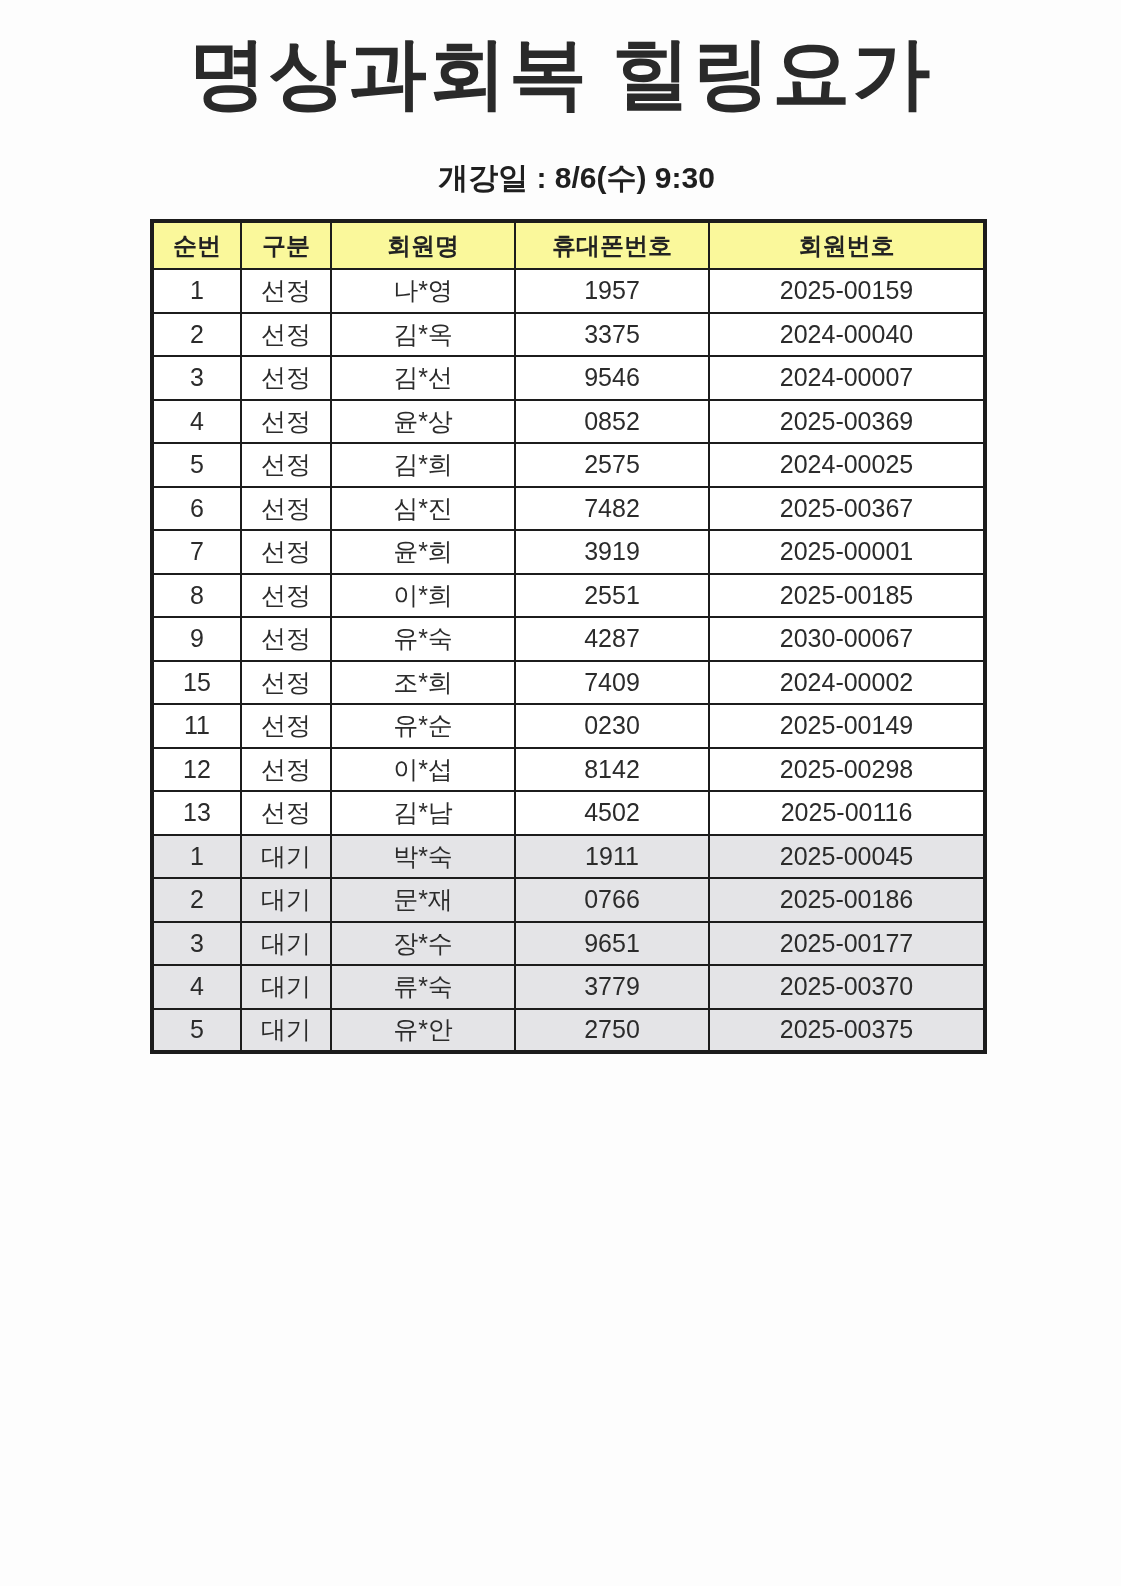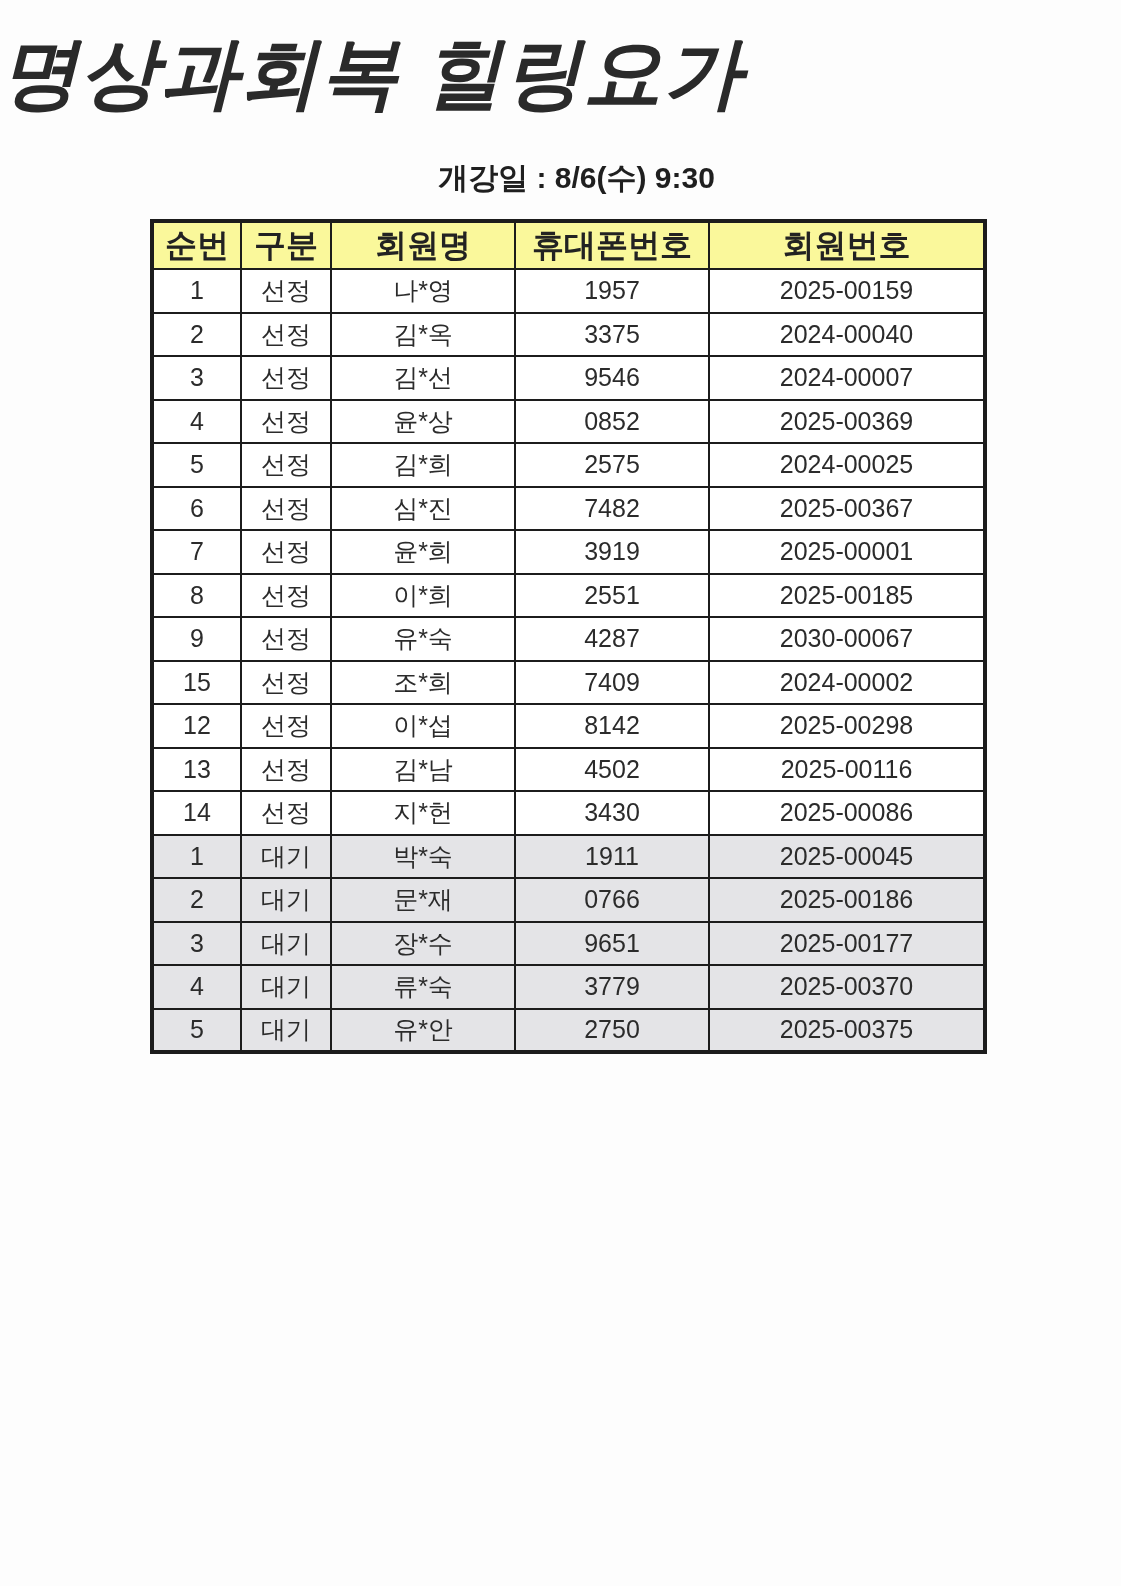--- a/index.html
+++ b/index.html
@@ -17,26 +17,25 @@
     position: relative;
     font-family: "Liberation Sans", "DejaVu Sans", sans-serif;
     color: var(--text);
   }
   .doc-title {
     position: absolute;
     top: 22px;
     left: 0;
     width: 100%;
     margin: 0;
-    text-align: left;
+    text-align: center;
     font-size: 78px;
     font-weight: 800;
     letter-spacing: 2px;
     color: #2A2A2A;
-    font-style: italic;
   }
   .doc-subtitle {
     position: absolute;
     top: 158px;
     left: 16px;
     width: 100%;
     text-align: center;
     font-size: 30px;
     font-weight: 700;
     color: #1F1F1F;
@@ -47,21 +46,21 @@
     top: 219px;
     width: 833px;
     border-collapse: collapse;
     table-layout: fixed;
     border: 4px solid var(--table-border);
   }
   table.roster th {
     background: var(--header-bg);
     border: 2.5px solid var(--table-border);
     height: 48px;
-    font-size: 32px;
+    font-size: 24px;
     font-weight: 700;
     text-align: center;
     color: #222;
     padding: 0;
   }
   table.roster td {
     border: 2.5px solid var(--table-border);
     height: 43.5px;
     font-size: 25px;
     font-weight: 400;
@@ -163,40 +162,40 @@
     <td>2030-00067</td>
   </tr>
       <tr>
     <td>15</td>
     <td>선정</td>
     <td>조*희</td>
     <td>7409</td>
     <td>2024-00002</td>
   </tr>
       <tr>
+    <td>11</td>
+    <td>선정</td>
+    <td>유*순</td>
+    <td>0230</td>
+    <td>2025-00149</td>
+  </tr>
+      <tr>
     <td>12</td>
     <td>선정</td>
     <td>이*섭</td>
     <td>8142</td>
     <td>2025-00298</td>
   </tr>
       <tr>
     <td>13</td>
     <td>선정</td>
     <td>김*남</td>
     <td>4502</td>
     <td>2025-00116</td>
   </tr>
-      <tr>
-    <td>14</td>
-    <td>선정</td>
-    <td>지*헌</td>
-    <td>3430</td>
-    <td>2025-00086</td>
-  </tr>
       <tr class="wait">
     <td>1</td>
     <td>대기</td>
     <td>박*숙</td>
     <td>1911</td>
     <td>2025-00045</td>
   </tr>
       <tr class="wait">
     <td>2</td>
     <td>대기</td>

